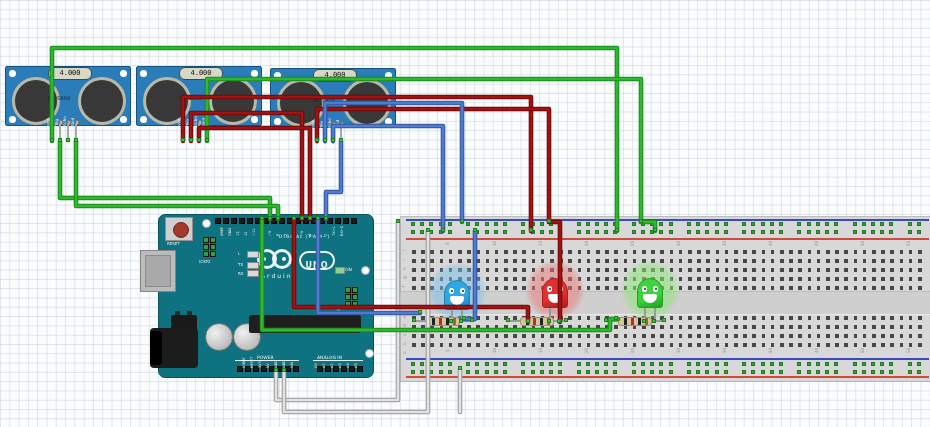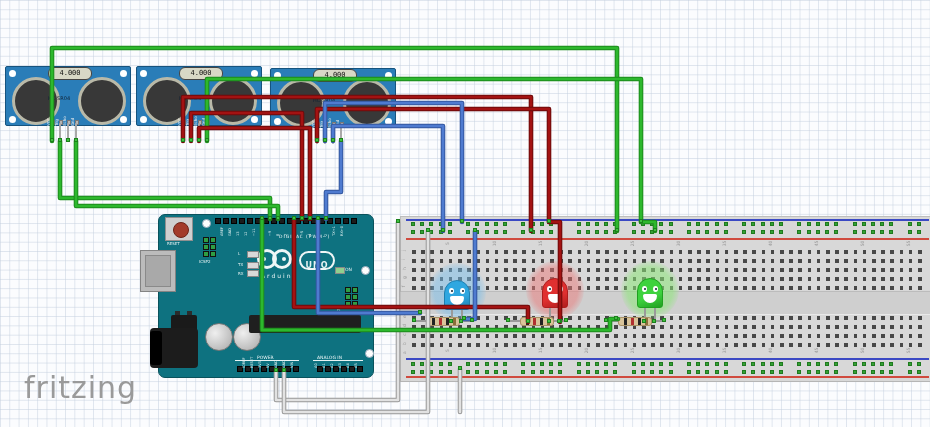--- a/index.html
+++ b/index.html
@@ -1136,14 +1136,13 @@
       <div class="cdot" style="left: 642px; top: 319px;"></div>
       <div class="cdot" style="left: 652px; top: 319px;"></div>
       <div class="cdot" style="left: 412px; top: 318px;"></div>
       <div class="cdot" style="left: 470px; top: 318px;"></div>
       <div class="cdot" style="left: 506px; top: 318px;"></div>
       <div class="cdot" style="left: 564px; top: 318px;"></div>
       <div class="cdot" style="left: 604px; top: 318px;"></div>
       <div class="cdot" style="left: 662px; top: 318px;"></div>
     </div>
 
-  <div id="watermark">fritzing</div>
 </div>
 
 </body></html>

